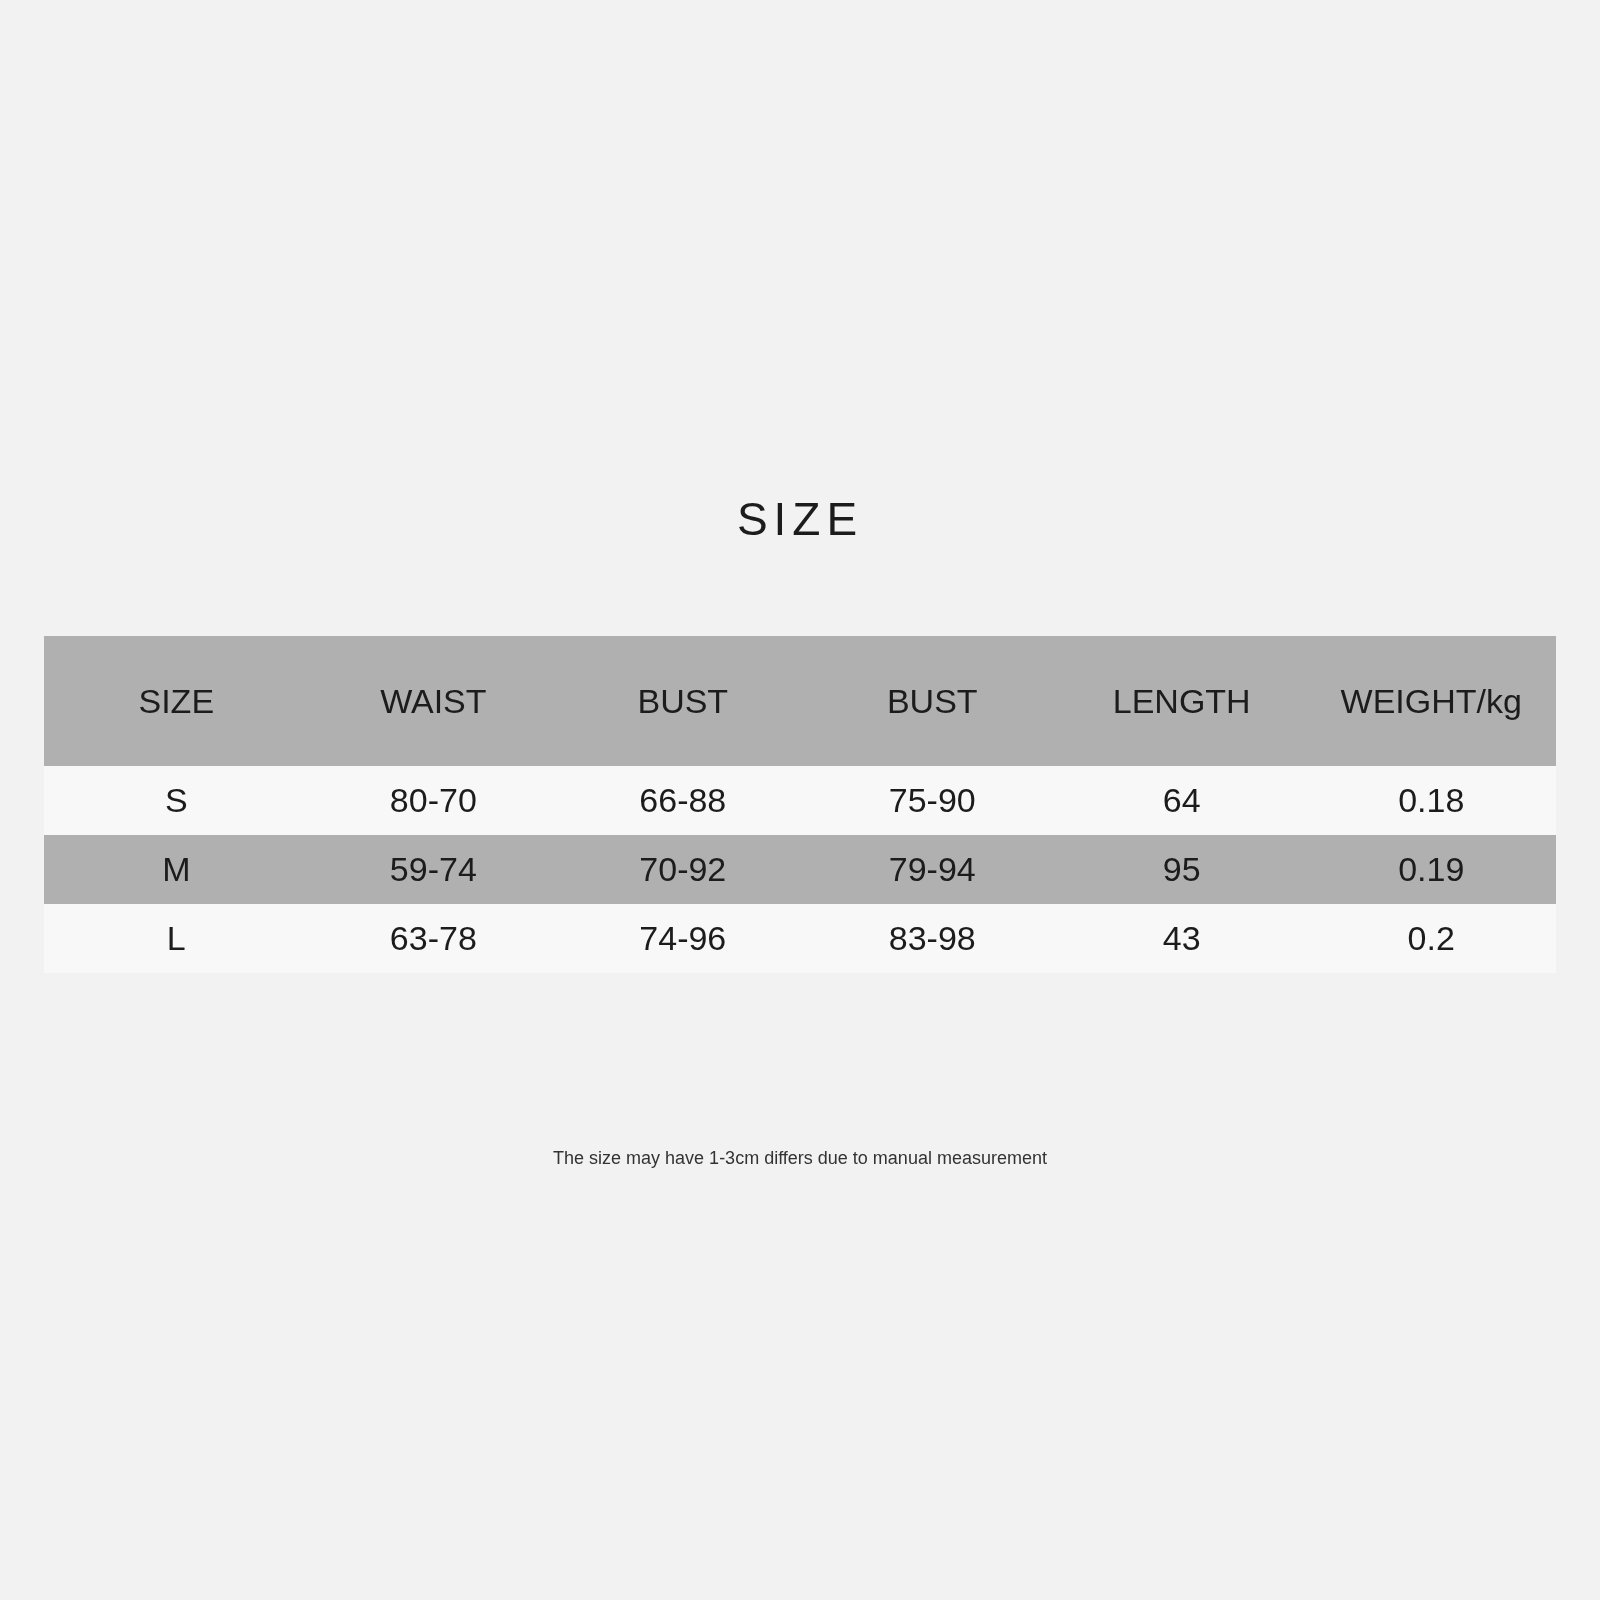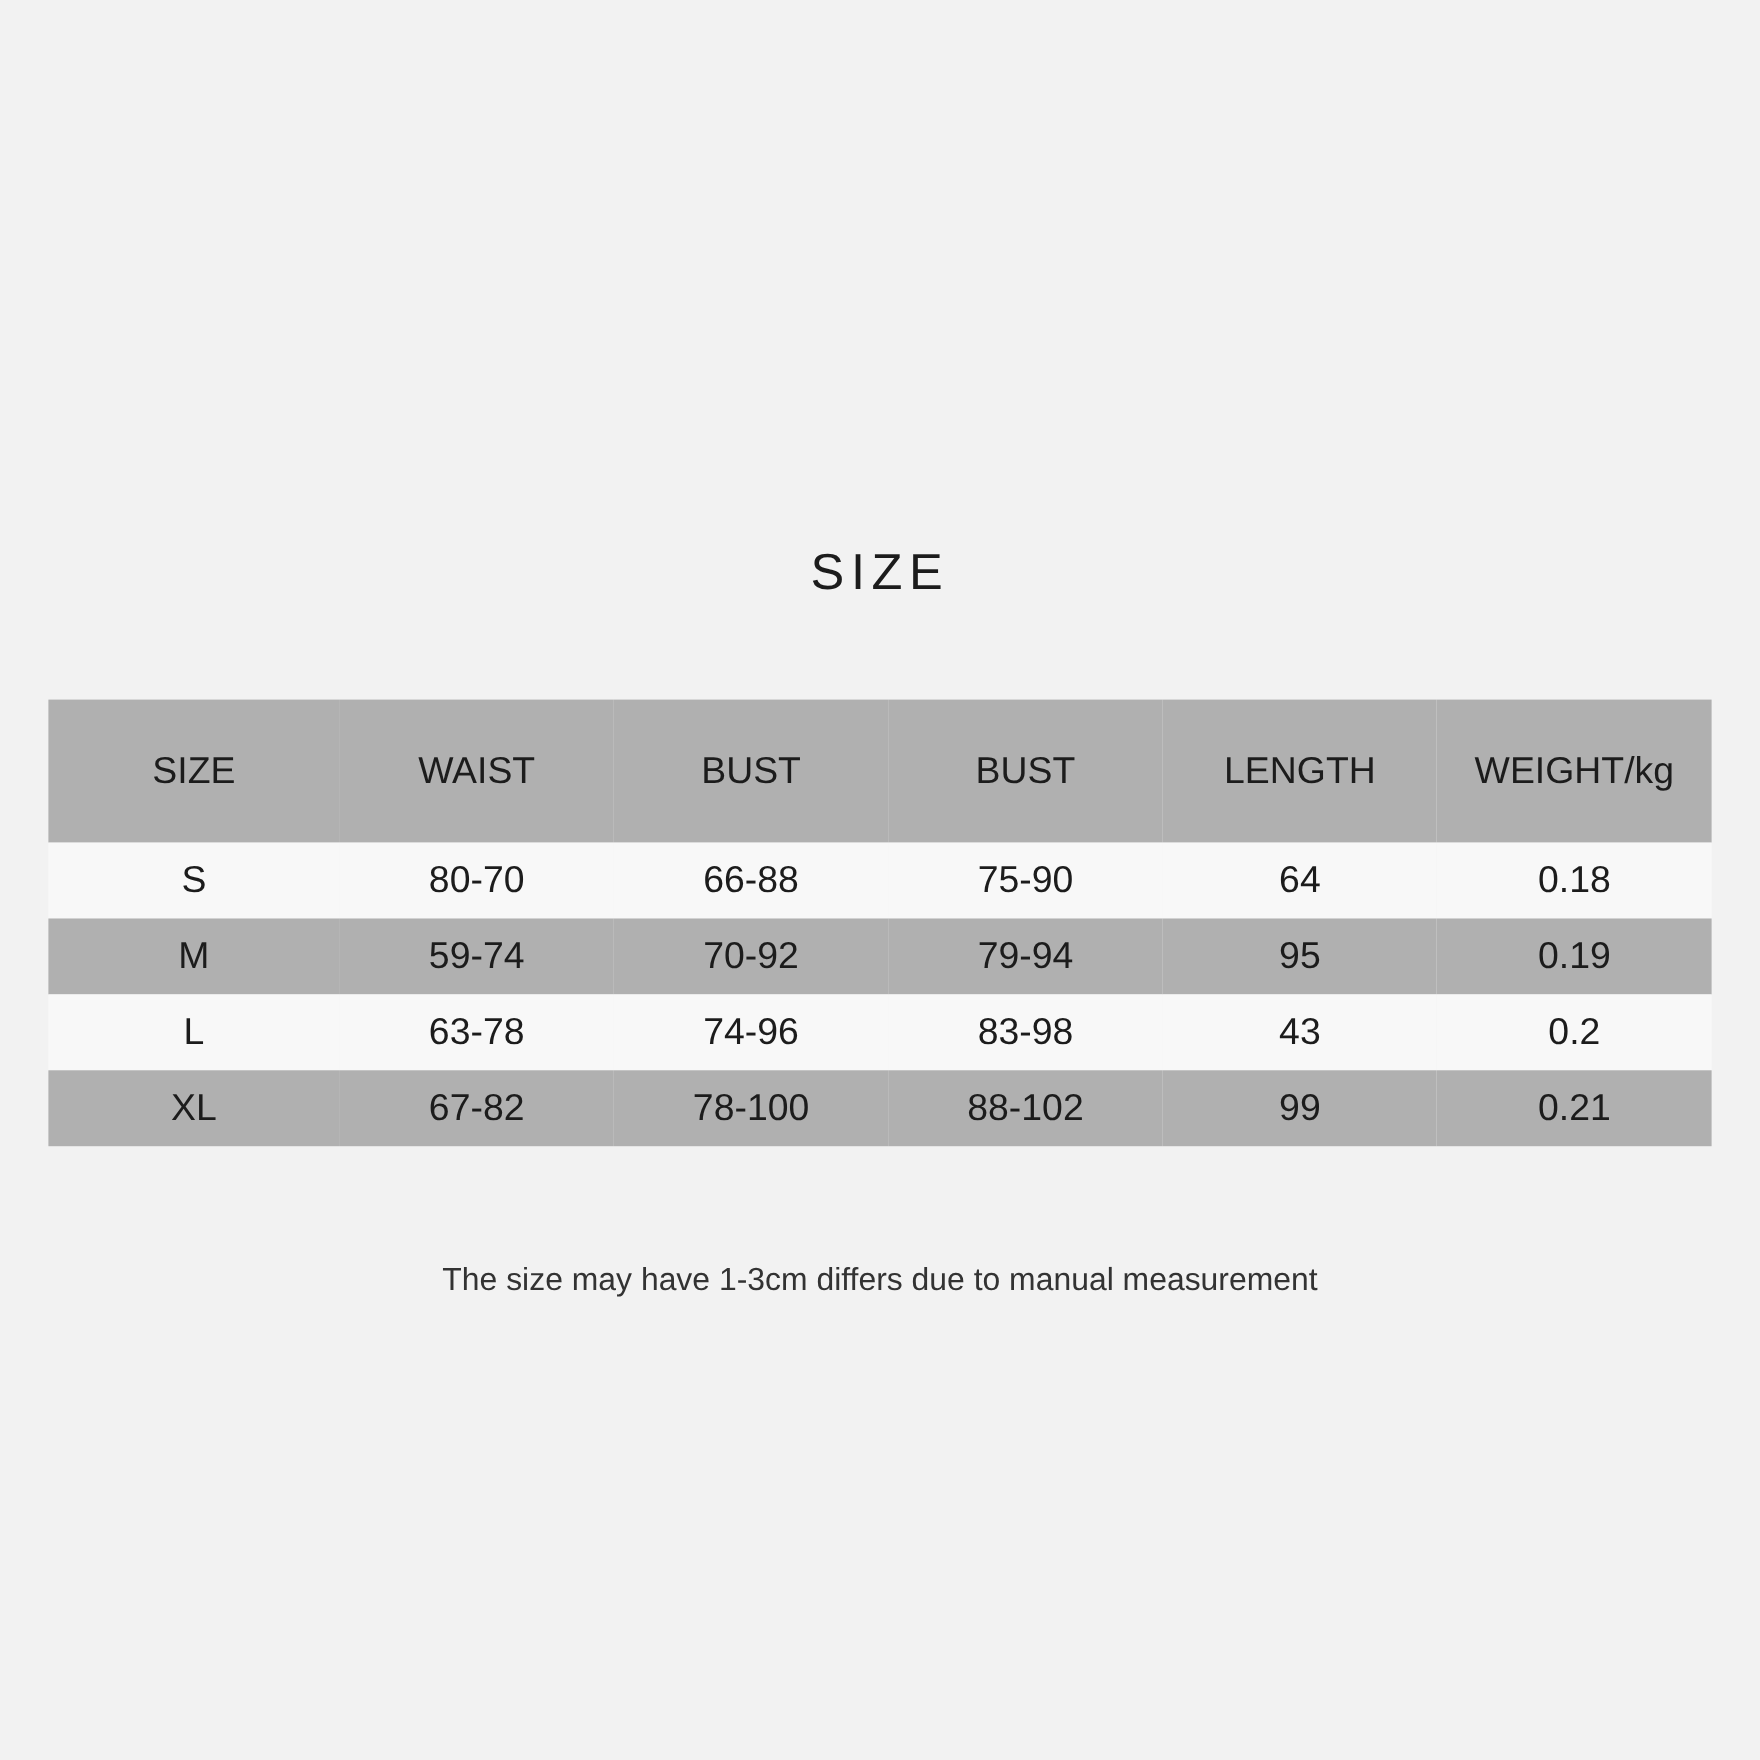--- a/index.html
+++ b/index.html
@@ -71,21 +71,21 @@
   tbody td {
     vertical-align: middle;
     font-size: 35px;
   }
   .note {
     position: absolute;
     top: 1148px;
     left: 0;
     width: 1600px;
     text-align: center;
-    font-size: 29px;
+    font-size: 18px;
     color: #333333;
   }
   col.c-size { width: 17.5%; }
   col.c-waist { width: 16.5%; }
   col.c-bust { width: 16.5%; }
   col.c-hips { width: 16.5%; }
   col.c-length { width: 16.5%; }
   col.c-weight { width: 16.5%; }
 </style>
 </head>
@@ -133,27 +133,19 @@
           <td>0.19</td>
         </tr>
         <tr class="odd">
           <td>L</td>
           <td>63-78</td>
           <td>74-96</td>
           <td>83-98</td>
           <td>43</td>
           <td>0.2</td>
         </tr>
-        <tr class="even">
-          <td>XL</td>
-          <td>67-82</td>
-          <td>78-100</td>
-          <td>88-102</td>
-          <td>99</td>
-          <td>0.21</td>
-        </tr>
       </tbody>
     </table>
   </div>
 
   <div class="note">The size may have 1-3cm differs due to manual measurement</div>
 
 </div>
 
 </body></html>

